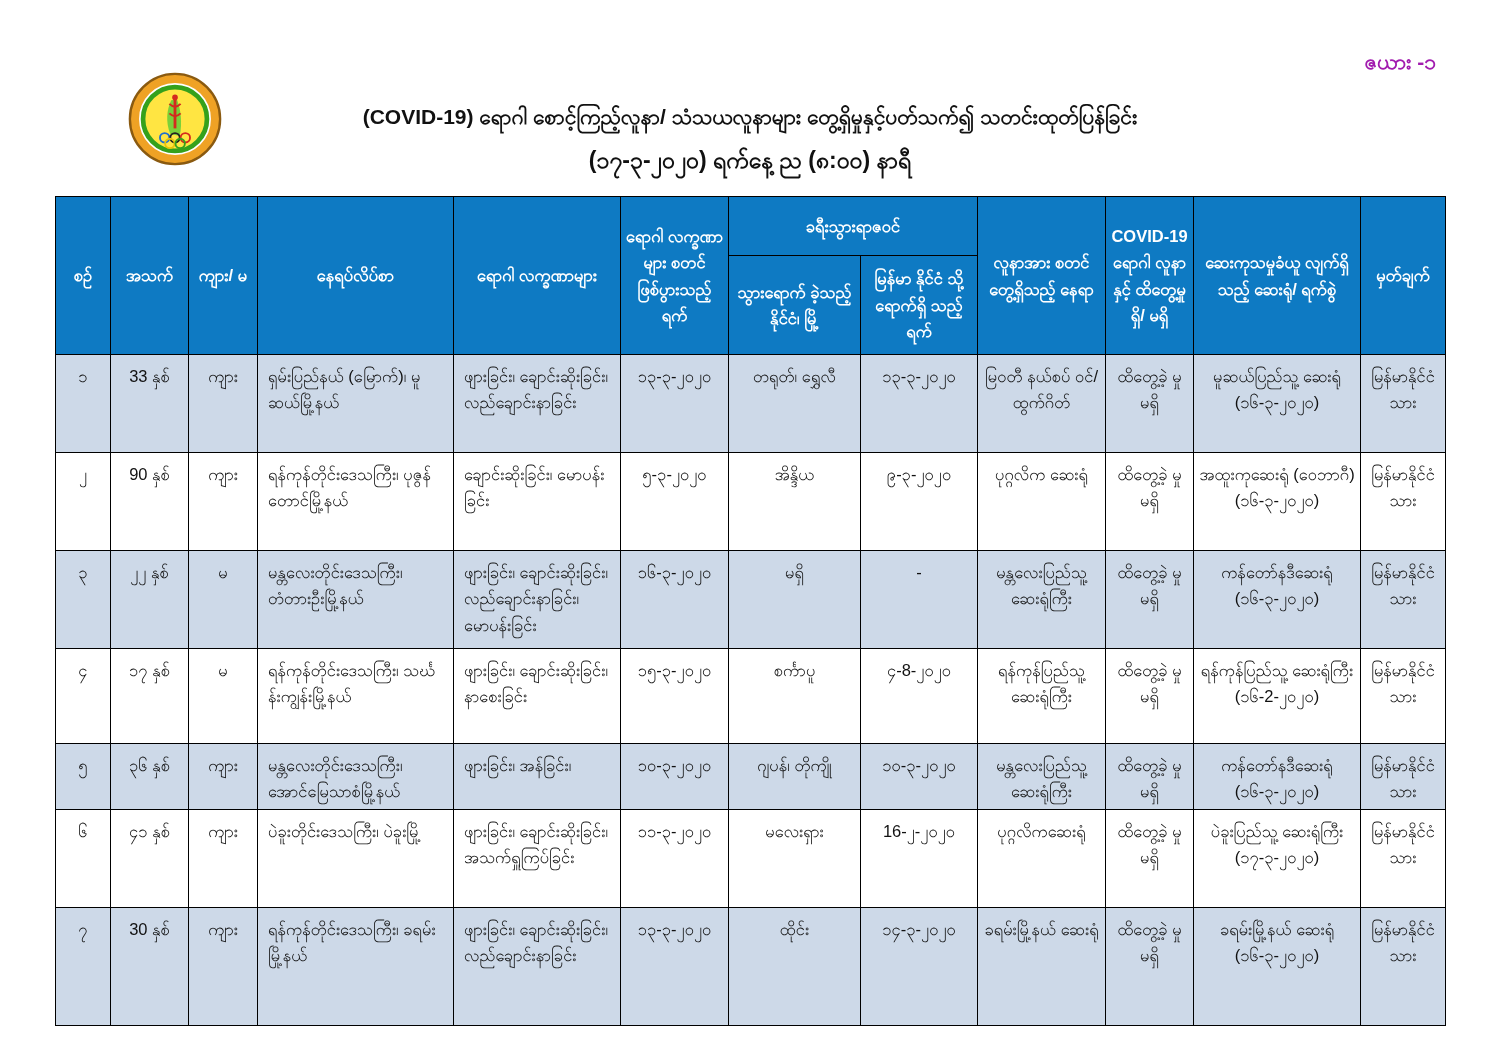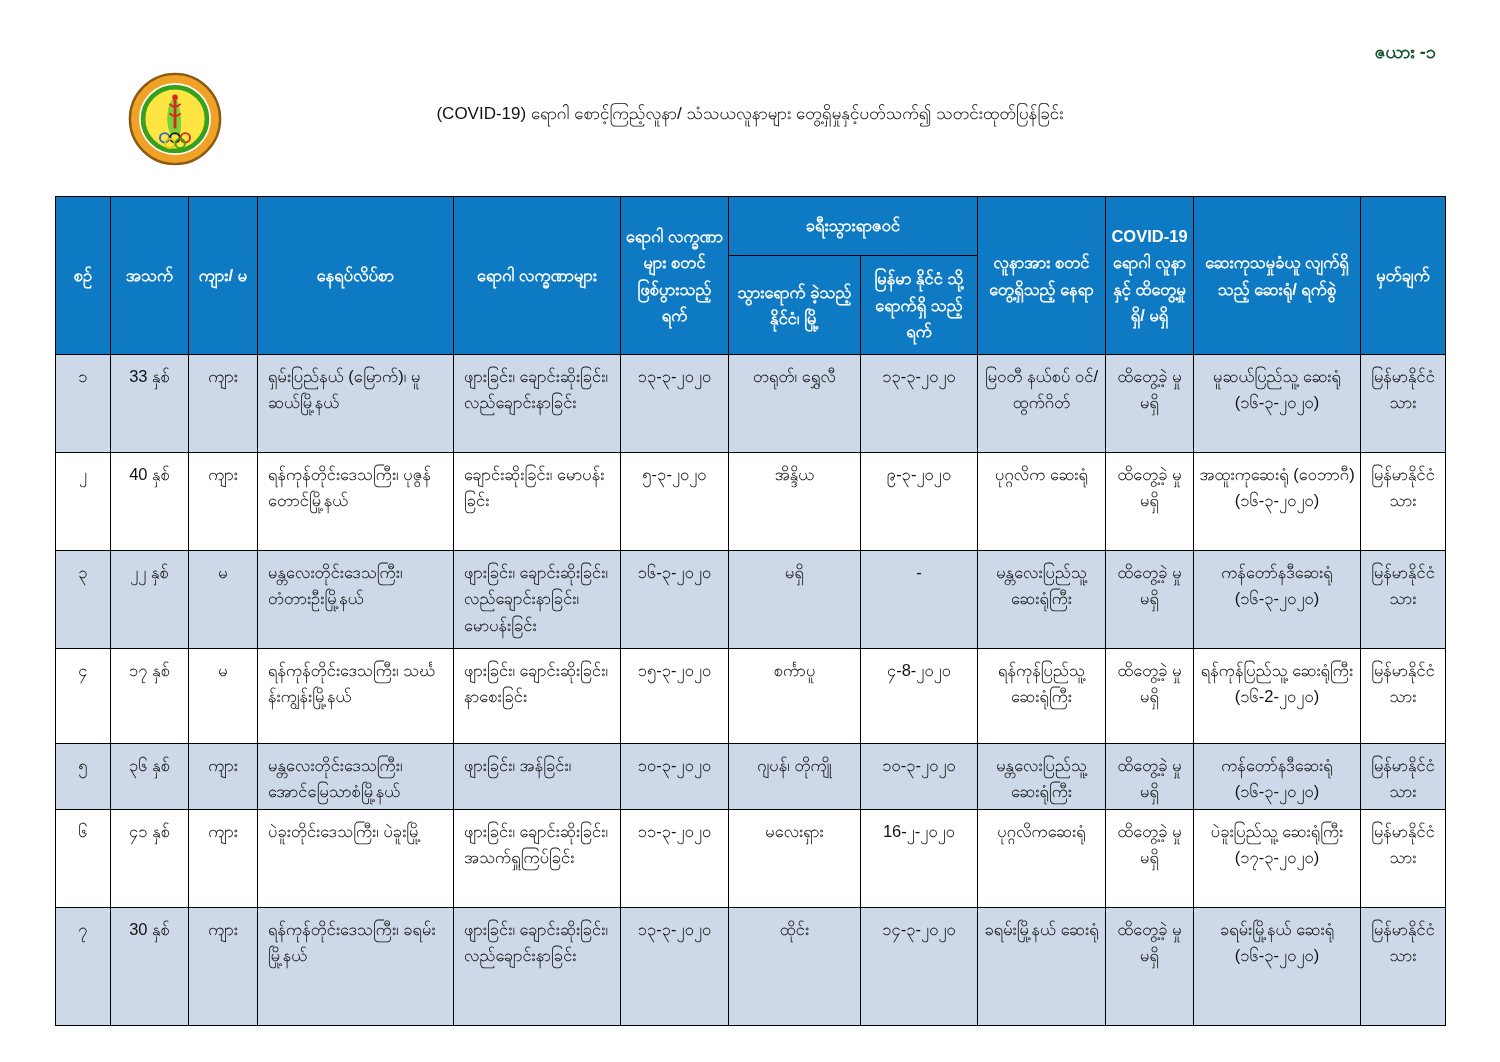--- a/index.html
+++ b/index.html
@@ -10,43 +10,43 @@
   }
   .page{
     position:relative;
     width:1500px;
     height:1062px;
     background:#ffffff;
     overflow:hidden;
   }
   .table-label{
     position:absolute;
-    top:40px;
+    top:48px;
     right:64px;
-    font-size:18px;
+    font-size:21px;
     font-weight:bold;
-    color:#14532d;
+    color:#a21caf;
   }
   .logo-wrap{
     position:absolute;
     left:128px;
     top:72px;
     width:94px;
     height:94px;
   }
   .titles{
     position:absolute;
     left:0;
     right:0;
     top:102px;
     text-align:center;
   }
   .title-line1{
-    font-size:17px;
-    font-weight:normal;
+    font-size:21px;
+    font-weight:bold;
     line-height:1.4;
   }
   .title-line2{
     font-size:23px;
     font-weight:bold;
     margin-top:14px;
   }
   table.report{
     position:absolute;
     left:55px;
@@ -63,21 +63,21 @@
   }
   table.report thead th{
     background:#0e7ac3;
     color:#ffffff;
     font-weight:600;
     text-align:center;
     vertical-align:middle;
     padding:4px 3px;
   }
   table.report thead tr.h1 th{height:auto;}
-  table.report thead tr.h1 th.travel{height:50px;font-family:Liberation Serif, serif;}
+  table.report thead tr.h1 th.travel{height:50px;}
   table.report thead tr.h2 th{height:90px;}
   table.report tbody td{
     background:#ffffff;
     vertical-align:top;
     text-align:center;
     padding:8px 5px 4px 5px;
   }
   table.report tbody tr:nth-child(odd) td{
     background:#cdd9e8;
   }
@@ -115,20 +115,21 @@
       <circle cx="39" cy="70" r="5" fill="none" stroke="#1f6fd0" stroke-width="2"></circle>
       <circle cx="50" cy="70" r="5" fill="none" stroke="#222222" stroke-width="2"></circle>
       <circle cx="61" cy="70" r="5" fill="none" stroke="#d42b1e" stroke-width="2"></circle>
       <circle cx="44.5" cy="76" r="5" fill="none" stroke="#e8c40a" stroke-width="2"></circle>
       <circle cx="55.5" cy="76" r="5" fill="none" stroke="#35a11c" stroke-width="2"></circle>
     </svg>
   </div>
 
   <div class="titles">
     <div class="title-line1">(COVID-19) ရောဂါ စောင့်ကြည့်လူနာ/ သံသယလူနာများ တွေ့ရှိမှုနှင့်ပတ်သက်၍ သတင်းထုတ်ပြန်ခြင်း</div>
+    <div class="title-line2">(၁၇-၃-၂၀၂၀) ရက်နေ့ ည (၈:၀၀) နာရီ</div>
   </div>
 
   <table class="report">
     <colgroup>
       <col style="width:55px">
         <col style="width:78px">
         <col style="width:69px">
       <col style="width:196px">
         <col style="width:167px">
         <col style="width:108px">
@@ -168,21 +169,21 @@
     <td class="col-onset">၁၃-၃-၂၀၂၀</td>
     <td class="col-country">တရုတ်၊ ရွှေလီ</td>
     <td class="col-arrival">၁၃-၃-၂၀၂၀</td>
     <td class="col-place">မြဝတီ နယ်စပ် ဝင်/ထွက်ဂိတ်</td>
     <td class="col-contact">ထိတွေ့ခဲ့ မှု မရှိ</td>
     <td class="col-hospital">မူဆယ်ပြည်သူ့ ဆေးရုံ (၁၆-၃-၂၀၂၀)</td>
     <td class="col-remark">မြန်မာနိုင်ငံ သား</td>
   </tr>
         <tr>
     <td class="col-no">၂</td>
-    <td class="col-age">40 နှစ်</td>
+    <td class="col-age">90 နှစ်</td>
     <td class="col-sex">ကျား</td>
     <td class="col-address">ရန်ကုန်တိုင်းဒေသကြီး၊ ပုဇွန်တောင်မြို့နယ်</td>
     <td class="col-symptoms">ချောင်းဆိုးခြင်း၊ မောပန်းခြင်း</td>
     <td class="col-onset">၅-၃-၂၀၂၀</td>
     <td class="col-country">အိန္ဒိယ</td>
     <td class="col-arrival">၉-၃-၂၀၂၀</td>
     <td class="col-place">ပုဂ္ဂလိက ဆေးရုံ</td>
     <td class="col-contact">ထိတွေ့ခဲ့ မှု မရှိ</td>
     <td class="col-hospital">အထူးကုဆေးရုံ (ဝေဘာဂီ) (၁၆-၃-၂၀၂၀)</td>
     <td class="col-remark">မြန်မာနိုင်ငံ သား</td>

